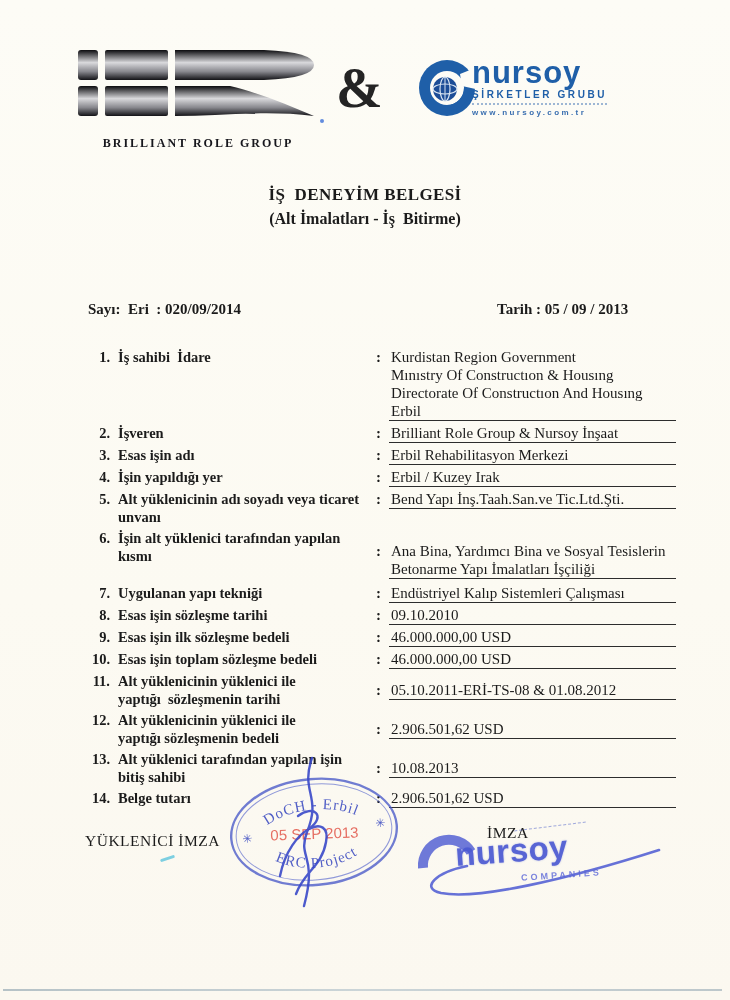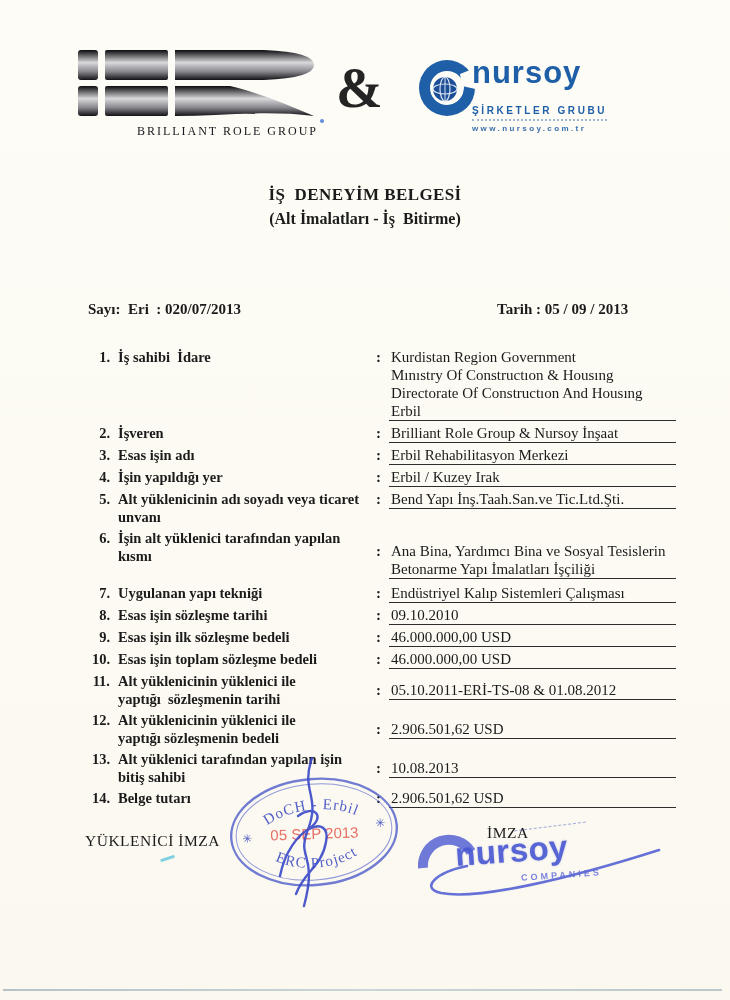--- a/index.html
+++ b/index.html
@@ -5,30 +5,30 @@
   html,body { margin:0; padding:0; }
   body { width:730px; height:1000px; background:#e8e8e8; }
   .page {
     position:relative; width:730px; height:1000px; overflow:hidden;
     background:linear-gradient(180deg,#fdfcf6 0%, #fcfaf2 60%, #fbf8f0 100%);
     font-family:"Liberation Serif", serif; color:#1b1b1b;
   }
 
   
   .hdr-left { position:absolute; left:78px; top:50px; width:240px; }
-  .br-caption { margin-top:2px; text-align:right; font-weight:normal; font-size:12px;
+  .br-caption { margin-top:14px; text-align:center; font-weight:bold; font-size:12px;
     letter-spacing:2px; color:#17171d; white-space:pre; }
   .ampersand { position:absolute; left:336px; top:56px; font-size:56px; font-weight:bold;
     color:#242424; font-family:"Liberation Serif", serif; }
   .hdr-right { position:absolute; left:416px; top:56px; display:flex; align-items:flex-start; }
   .nursoy-text { margin-left:-8px; margin-top:2px; }
   .nursoy-word { font-family:"Liberation Sans", sans-serif; font-weight:bold; font-size:31px;
     color:#1f5fa8; letter-spacing:1px; line-height:30px; }
   .nursoy-sub { font-family:"Liberation Sans", sans-serif; font-weight:bold; font-size:10px;
-    color:#1f5fa8; letter-spacing:2.6px; margin-top:17px; white-space:pre; }
+    color:#1f5fa8; letter-spacing:2.6px; margin-top:1px; white-space:pre; }
   .nursoy-web { font-family:"Liberation Sans", sans-serif; font-weight:bold; font-size:8px;
     color:#3a6fb0; letter-spacing:2.4px; margin-top:3px; padding-top:3px;
     border-top:2px dotted #9db6d4; white-space:pre; }
   .blue-dot { position:absolute; left:320px; top:119px; width:4px; height:4px;
     border-radius:50%; background:#3b6fd8; opacity:.8; }
 
   
   .title { position:absolute; left:0; right:0; top:185px; text-align:center; }
   .title-l1 { font-size:17px; font-weight:bold; letter-spacing:.4px; white-space:pre; }
   .title-l2 { font-size:16px; font-weight:bold; margin-top:5px; white-space:pre; }
@@ -115,21 +115,21 @@
       <div class="nursoy-web">www.nursoy.com.tr</div>
     </div>
   </div>
 
   <div class="title">
     <div class="title-l1">İŞ  DENEYİM BELGESİ</div>
     <div class="title-l2">(Alt İmalatları - İş  Bitirme)</div>
   </div>
 
   <div class="meta">
-    <span class="meta-no">Sayı:  Eri  : 020/07/2013</span>
+    <span class="meta-no">Sayı:  Eri  : 020/09/2014</span>
     <span class="meta-date">Tarih : 05 / 09 / 2013</span>
   </div>
 
   <div class="list">
     <div class="row row-1">
       <div class="num">1.</div>
       <div class="label">
           <div class="lab-line">İş sahibi  İdare</div>
         </div>
       <div class="value-wrap">

